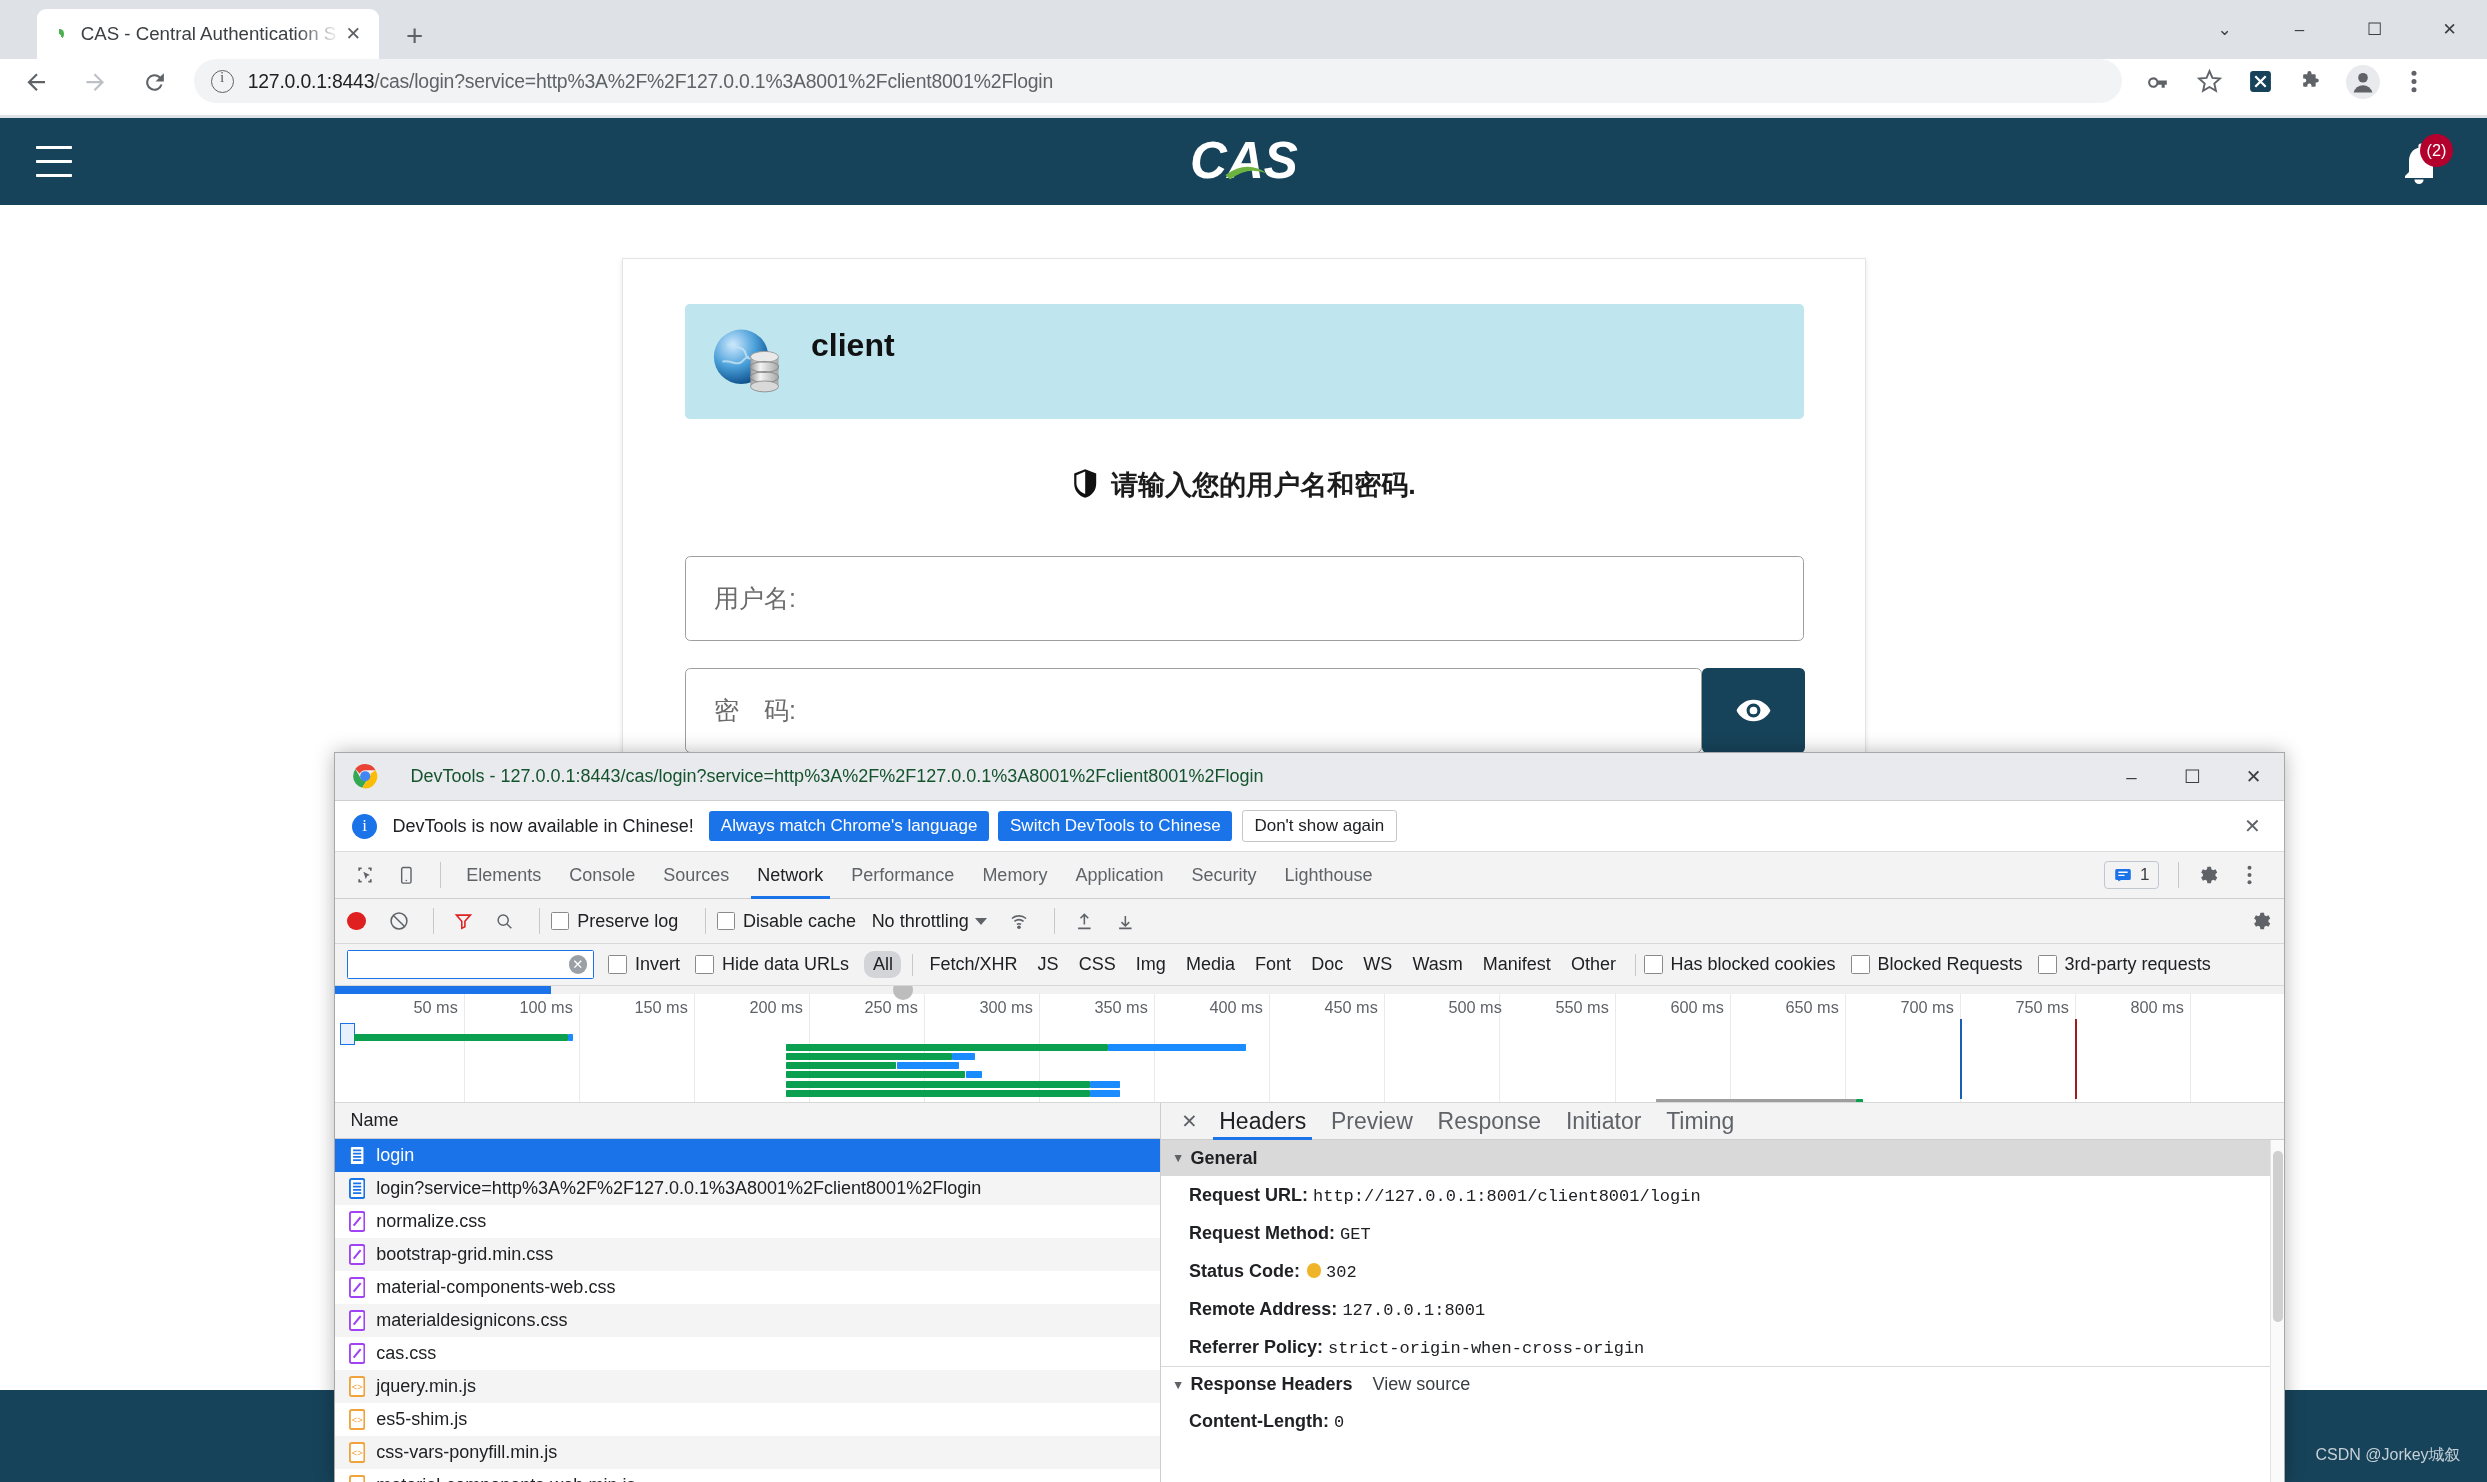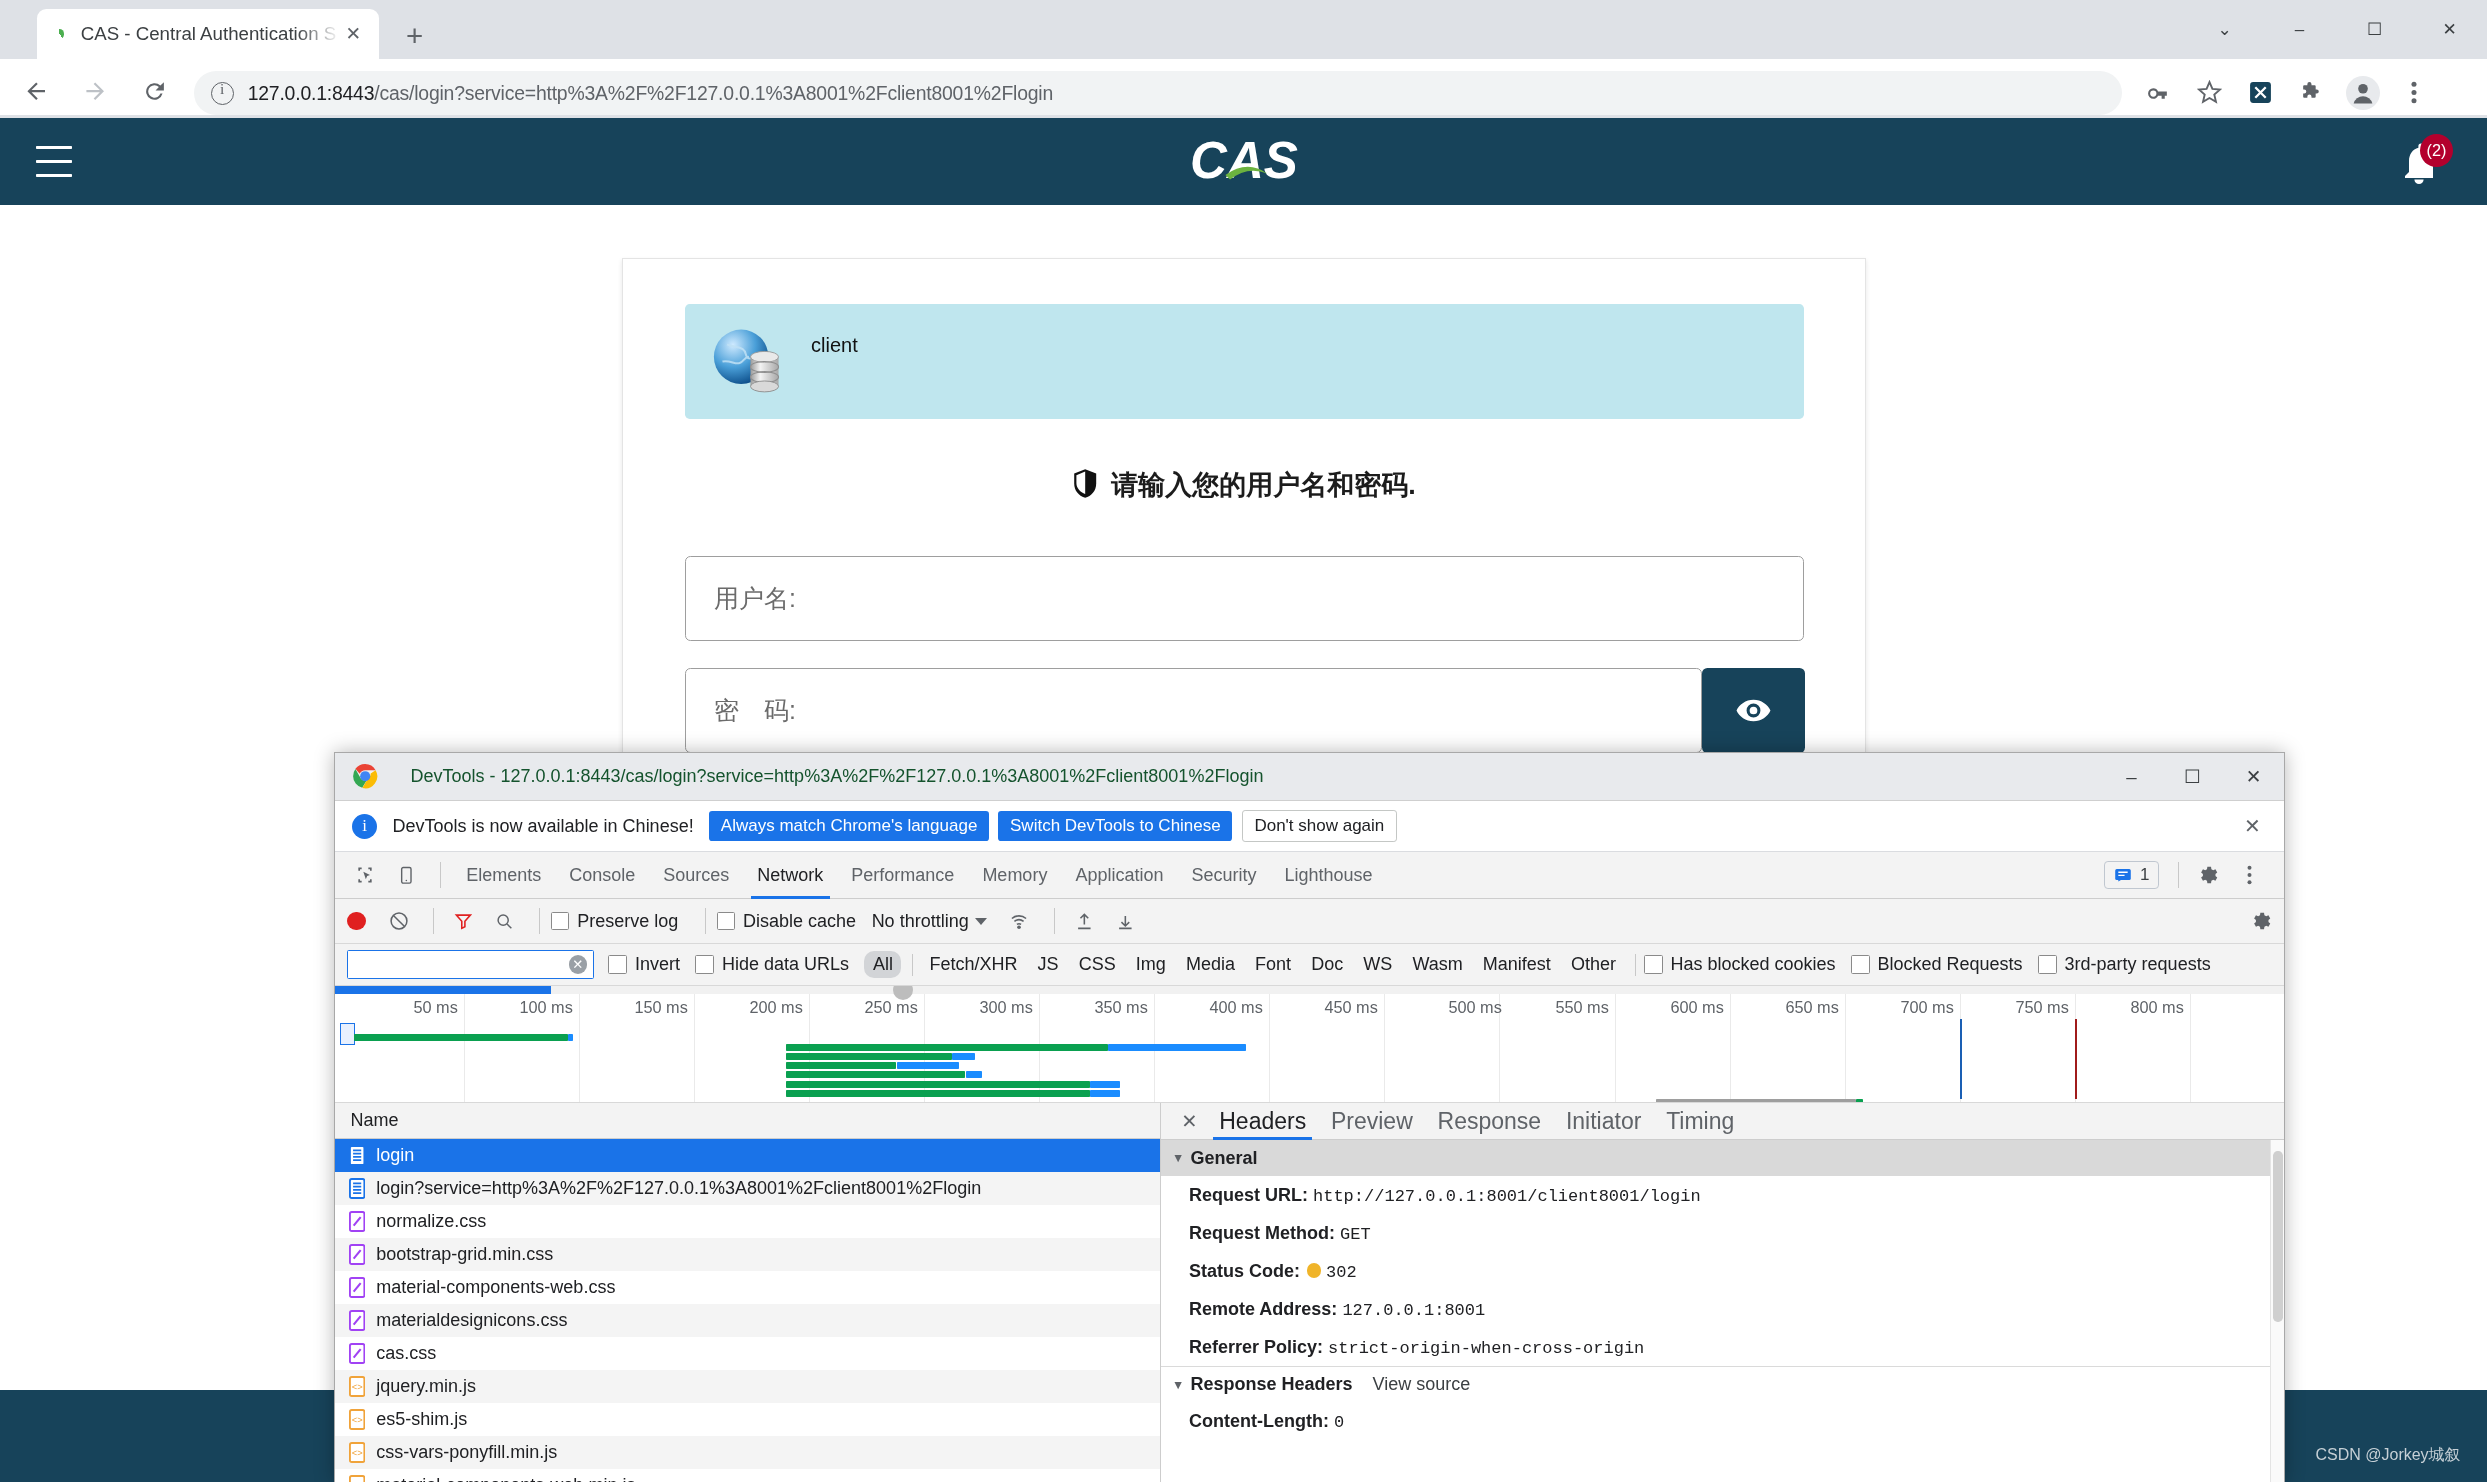--- a/index.html
+++ b/index.html
@@ -48,21 +48,21 @@
   .winbtns {
     position: absolute; right: 0; top: 0; height: 59px; display: flex;
   }
   .winbtn {
     width: 75px; height: 59px; display: flex; align-items: center; justify-content: center;
     font-size: 17px; color: #3c4043;
   }
 
   #toolbar {
     position: absolute; left: 0; top: 59px; width: 2487px; height: 56px;
-    background: #ffffff; display: flex; align-items: flex-end;
+    background: #ffffff; display: flex; align-items: flex-start;
   }
   .navbtn {
     width: 47px; height: 47px; margin-left: 12.4px; border-radius: 50%;
     display: flex; align-items: center; justify-content: center;
     color: #5f6368;
   }
   .navbtn.disabled { color: #bdc1c6; }
   #omnibox {
     flex: 1 1 auto; height: 44px; margin: 0 11px 0 15.5px;
     background: #f1f3f4; border-radius: 22px;
@@ -124,21 +124,21 @@
     background: #ffffff; border: 0.8px solid #e4e4e4;
     box-shadow: 0 1.6px 4.7px rgba(0,0,0,.10);
   }
   #service-banner {
     position: absolute; left: 62px; top: 45px; width: 1119px; height: 115px;
     background: #bfe6ee; border-radius: 4.7px;
     display: flex; align-items: center; padding-left: 25px;
   }
   #service-icon { width: 81px; height: 81px; flex: 0 0 81px; position: relative; }
   #service-name {
-    font-size: 20px; font-weight: normal; color: #111; margin-left: 20px;
+    font-size: 32px; font-weight: bold; color: #111; margin-left: 20px;
     margin-bottom: 33px;
   }
   #login-prompt {
     position: absolute; left: 0; right: 0; top: 208px; text-align: center;
     font-size: 27px; font-weight: bold; color: #1c1c1c;
   }
   #shield-icon { display: inline-block; vertical-align: -4.7px; margin-right: 12.4px; }
   .field {
     position: absolute; left: 62px; width: 1119px; height: 85px;
     border: 1.2px solid #9e9e9e; border-radius: 5.4px;

